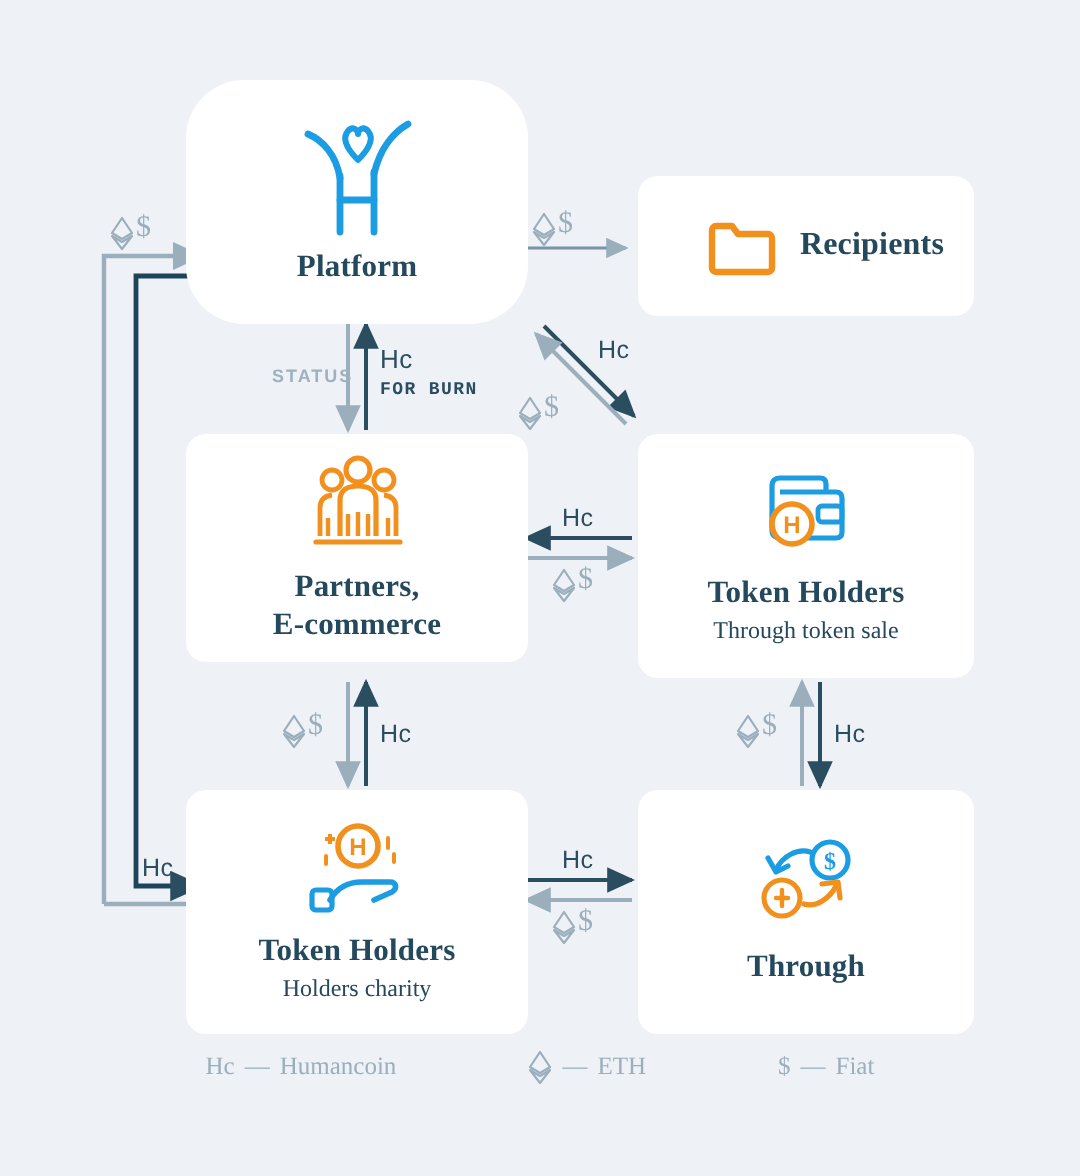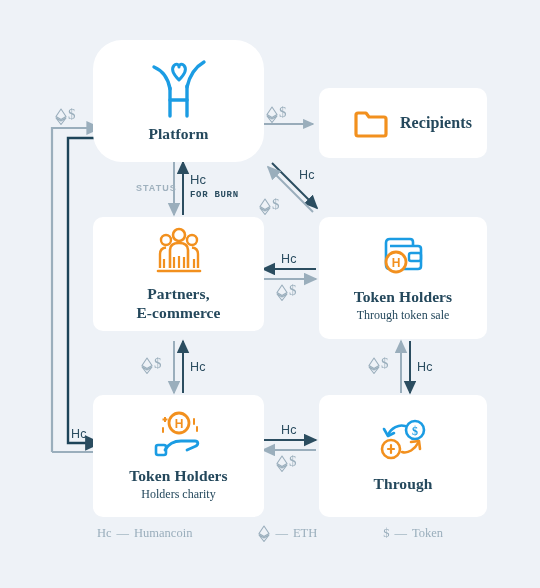--- a/index.html
+++ b/index.html
@@ -294,17 +294,17 @@
         <svg width="12" height="17" viewBox="0 0 12 17">
             <path d="M6 1 L11 8.5 L6 11.5 L1 8.5 Z M1 10 L6 13 L11 10 L6 16.5 Z" fill="none" stroke="#9aaebc" stroke-width="1.1" stroke-linejoin="round"></path>
           </svg>
       </span>
       <span>—</span>
       <span>ETH</span>
     </div>
     <div class="leg">
       <span>$</span>
       <span>—</span>
-      <span>Token</span>
+      <span>Fiat</span>
     </div>
   </div>
 
 </div>
 
 </body></html>

